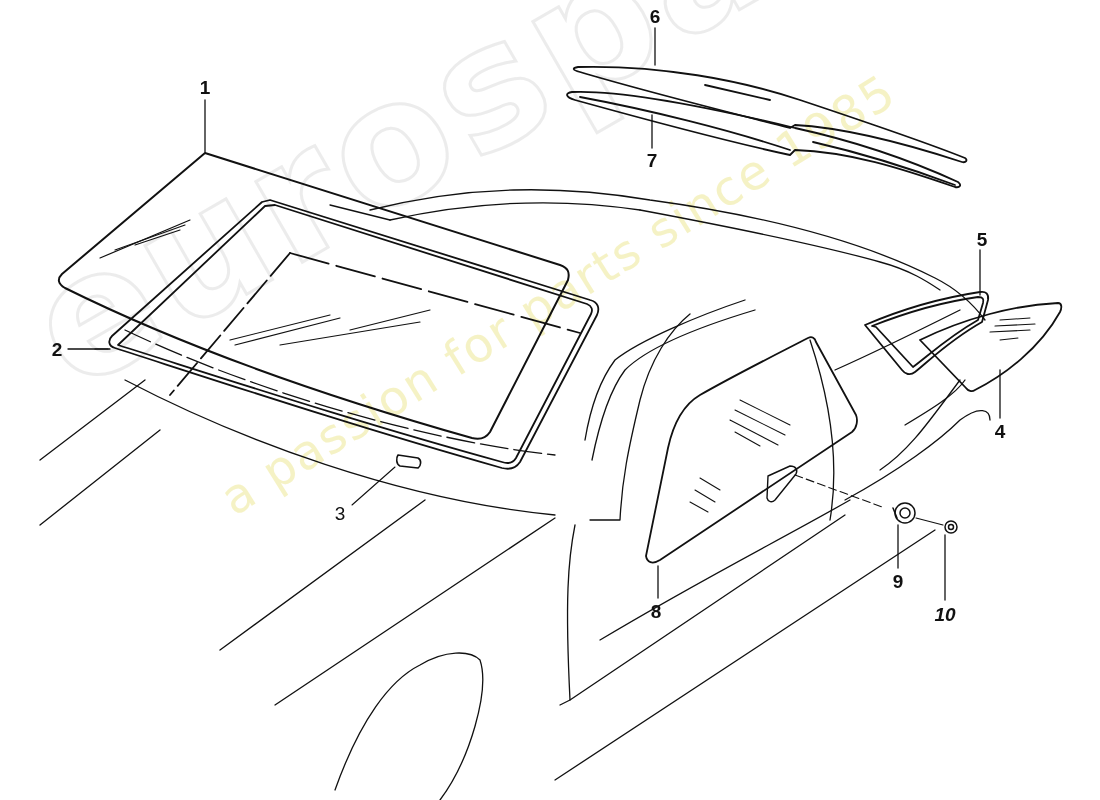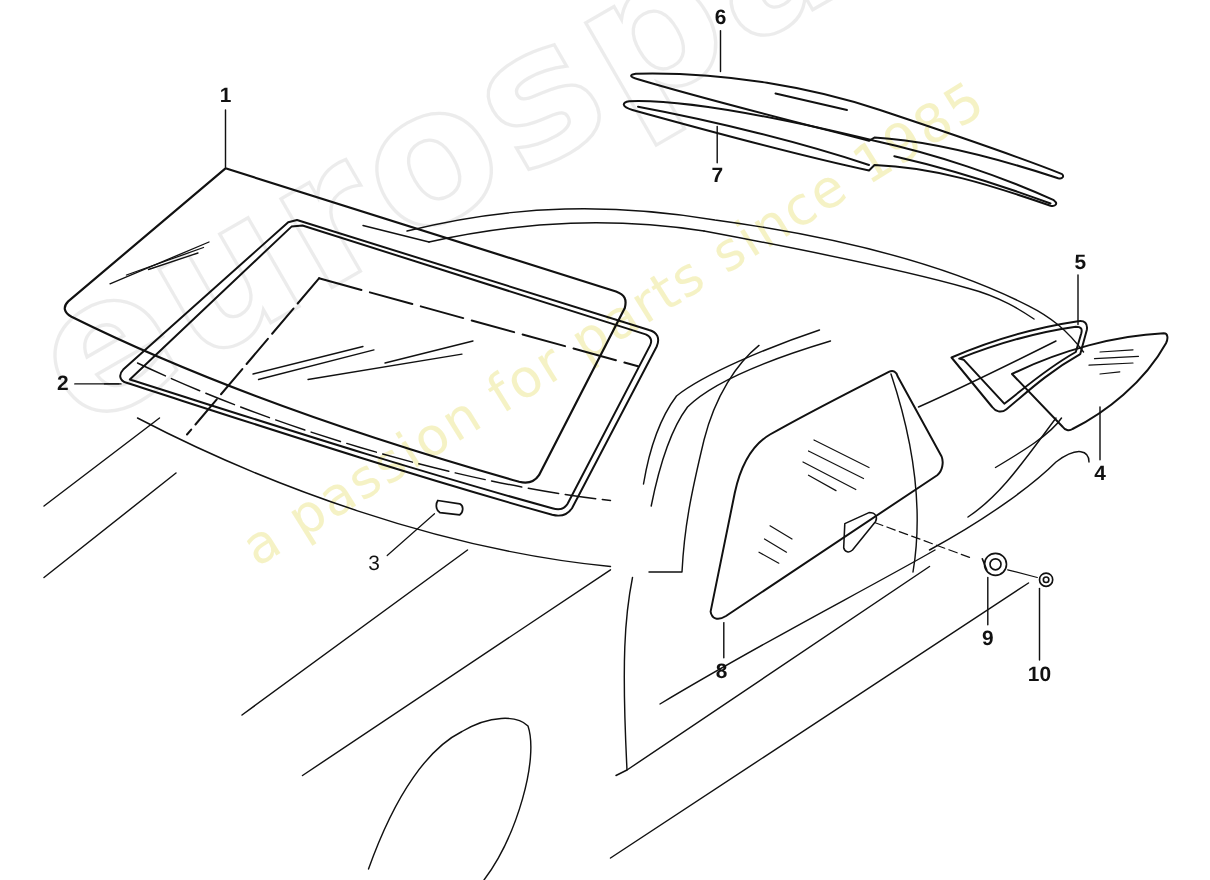--- a/index.html
+++ b/index.html
@@ -146,14 +146,14 @@
 
   <span class="callout" style="left:205px;top:87px;">1</span>
   <span class="callout" style="left:57px;top:349px;">2</span>
   <span class="callout" style="left:340px;top:513px;font-weight:normal;">3</span>
   <span class="callout" style="left:1000px;top:431px;">4</span>
   <span class="callout" style="left:982px;top:239px;">5</span>
   <span class="callout" style="left:655px;top:16px;">6</span>
   <span class="callout" style="left:652px;top:160px;">7</span>
   <span class="callout" style="left:656px;top:611px;">8</span>
   <span class="callout" style="left:898px;top:581px;">9</span>
-  <span class="callout" style="left:945px;top:614px;">10</span>
+  <span class="callout" style="left:945px;top:614px;font-style:italic;">10</span>
 </div>
 
 </body></html>

